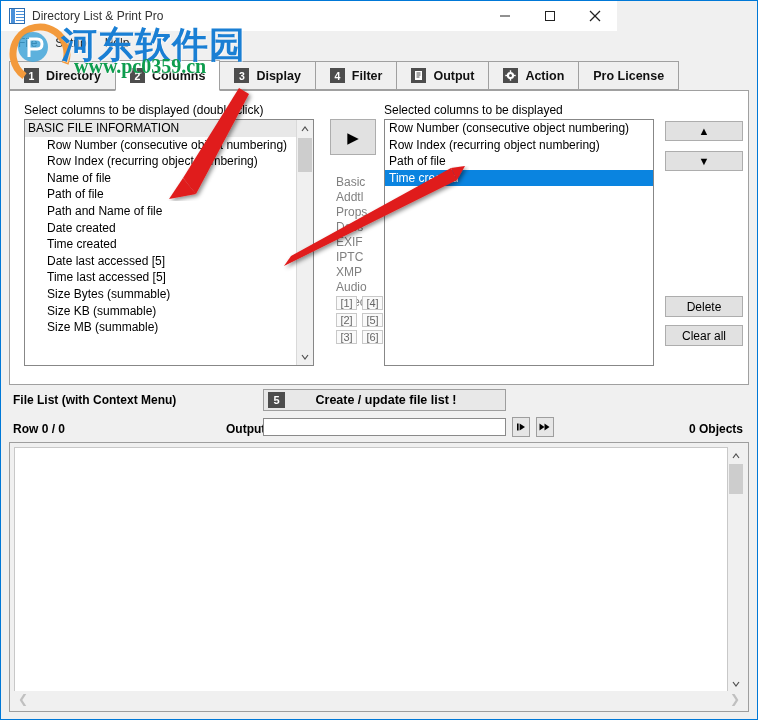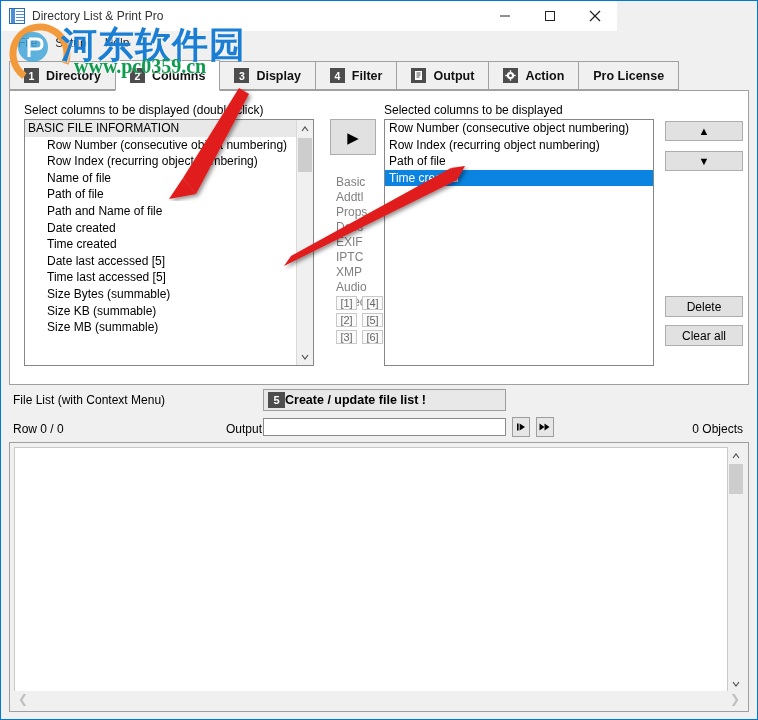--- a/index.html
+++ b/index.html
@@ -231,32 +231,32 @@
     position: absolute;
     background: #e1e1e1;
     border: 1px solid #adadad;
     box-sizing: border-box;
     display: flex; align-items: center; justify-content: center;
     font-size: 12px; color: #000;
   }
 
   
   .bottombar { position: absolute; left: 0; top: 384px; width: 758px; height: 52px; }
-  .bb-label { position: absolute; font-size: 12px; color: #000; white-space: nowrap; }
+  .bb-label { position: absolute; font-size: 12px; color: #000; white-space: nowrap; font-weight: bold; }
   .createbtn {
     position: absolute; left: 262px; top: 388px;
     width: 243px; height: 22px;
     background: #e8e8e8;
     border: 1px solid #9e9e9e;
     box-sizing: border-box;
     display: flex; align-items: center;
   }
   .createbtn .tabnum { margin-left: 4px; width: 17px; height: 16px; font-size: 11px; }
   .createbtn .cb-text {
-    flex: 1; text-align: left; font-size: 12.5px; font-weight: bold; color: #000;
+    flex: 1; text-align: center; font-size: 12.5px; font-weight: bold; color: #000;
     padding-right: 18px;
   }
   .searchbox {
     position: absolute; left: 262px; top: 417px;
     width: 243px; height: 18px;
     background: #ffffff;
     border: 1px solid #8a8a8a;
     box-sizing: border-box;
   }
   .searchbox input {

